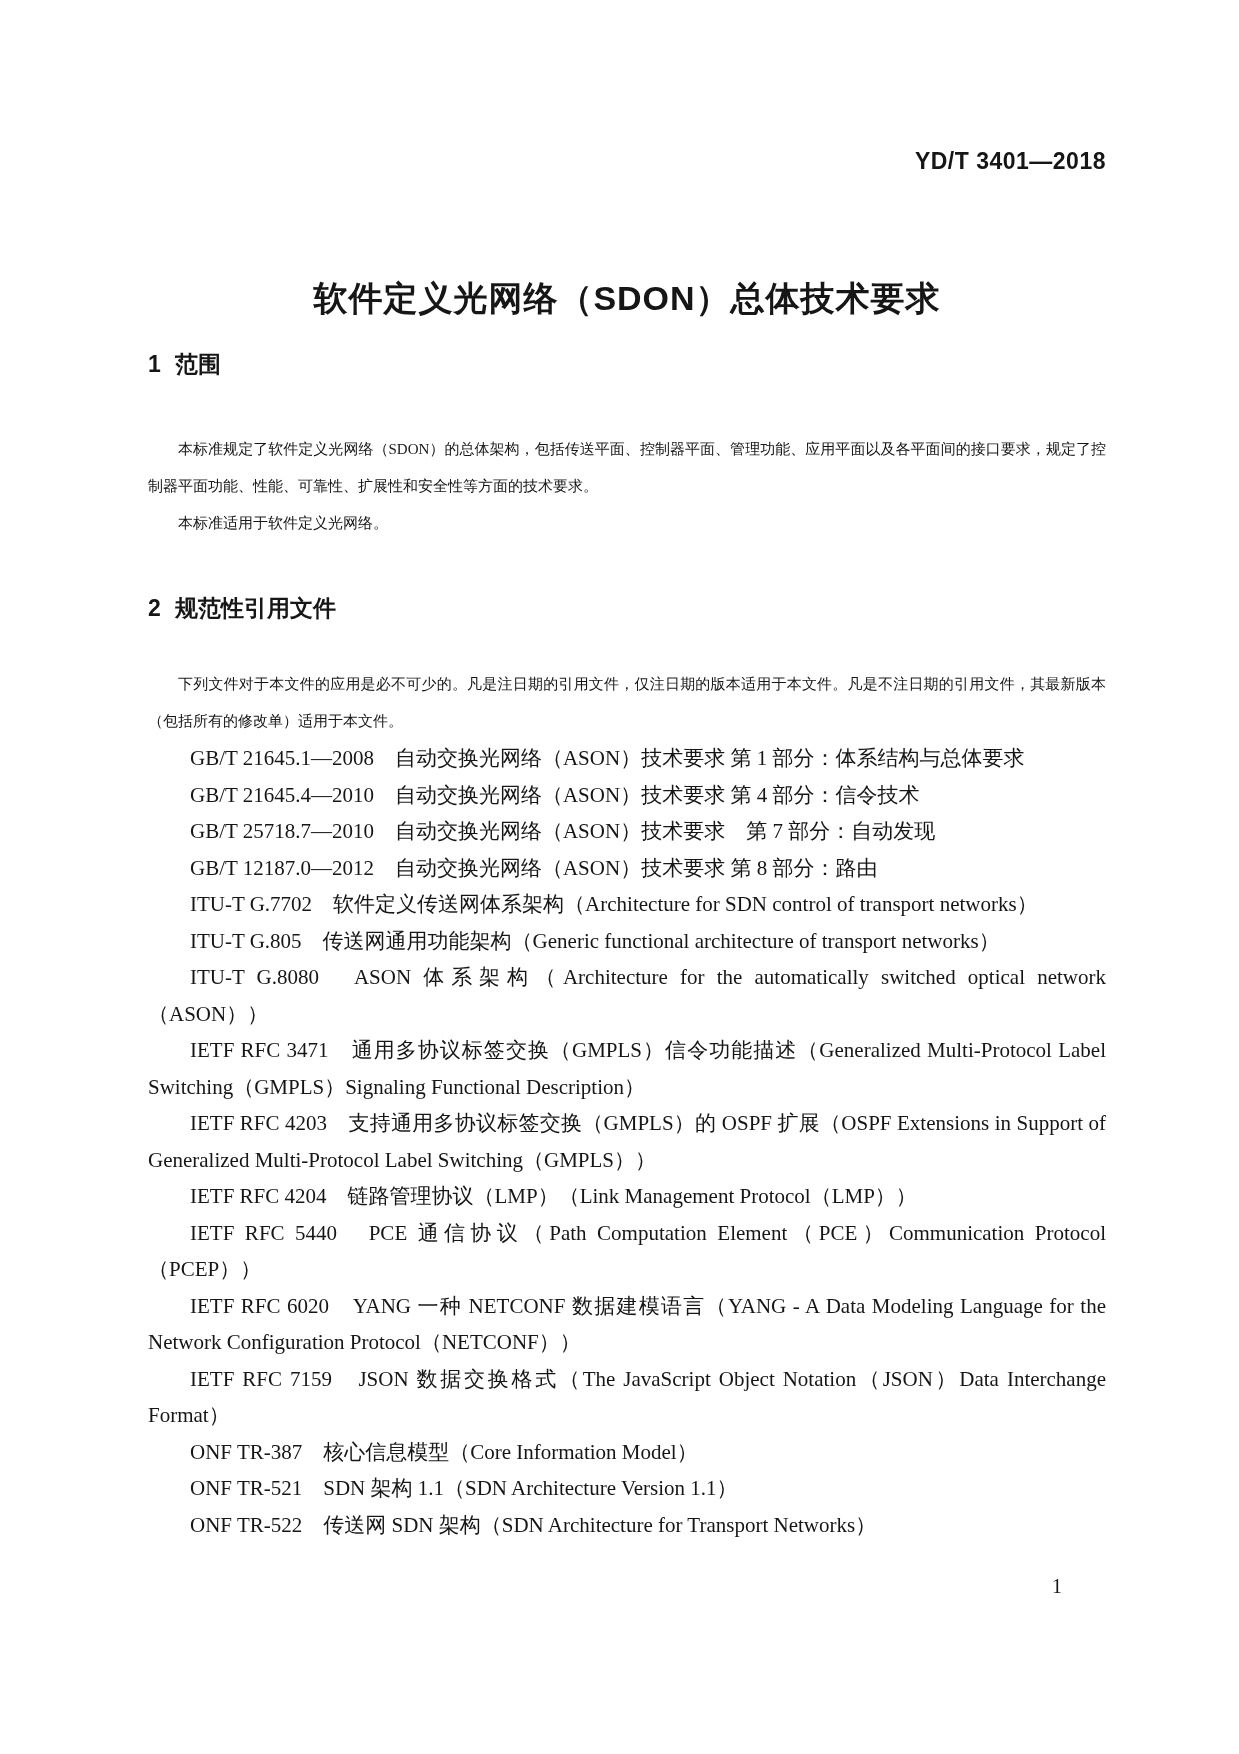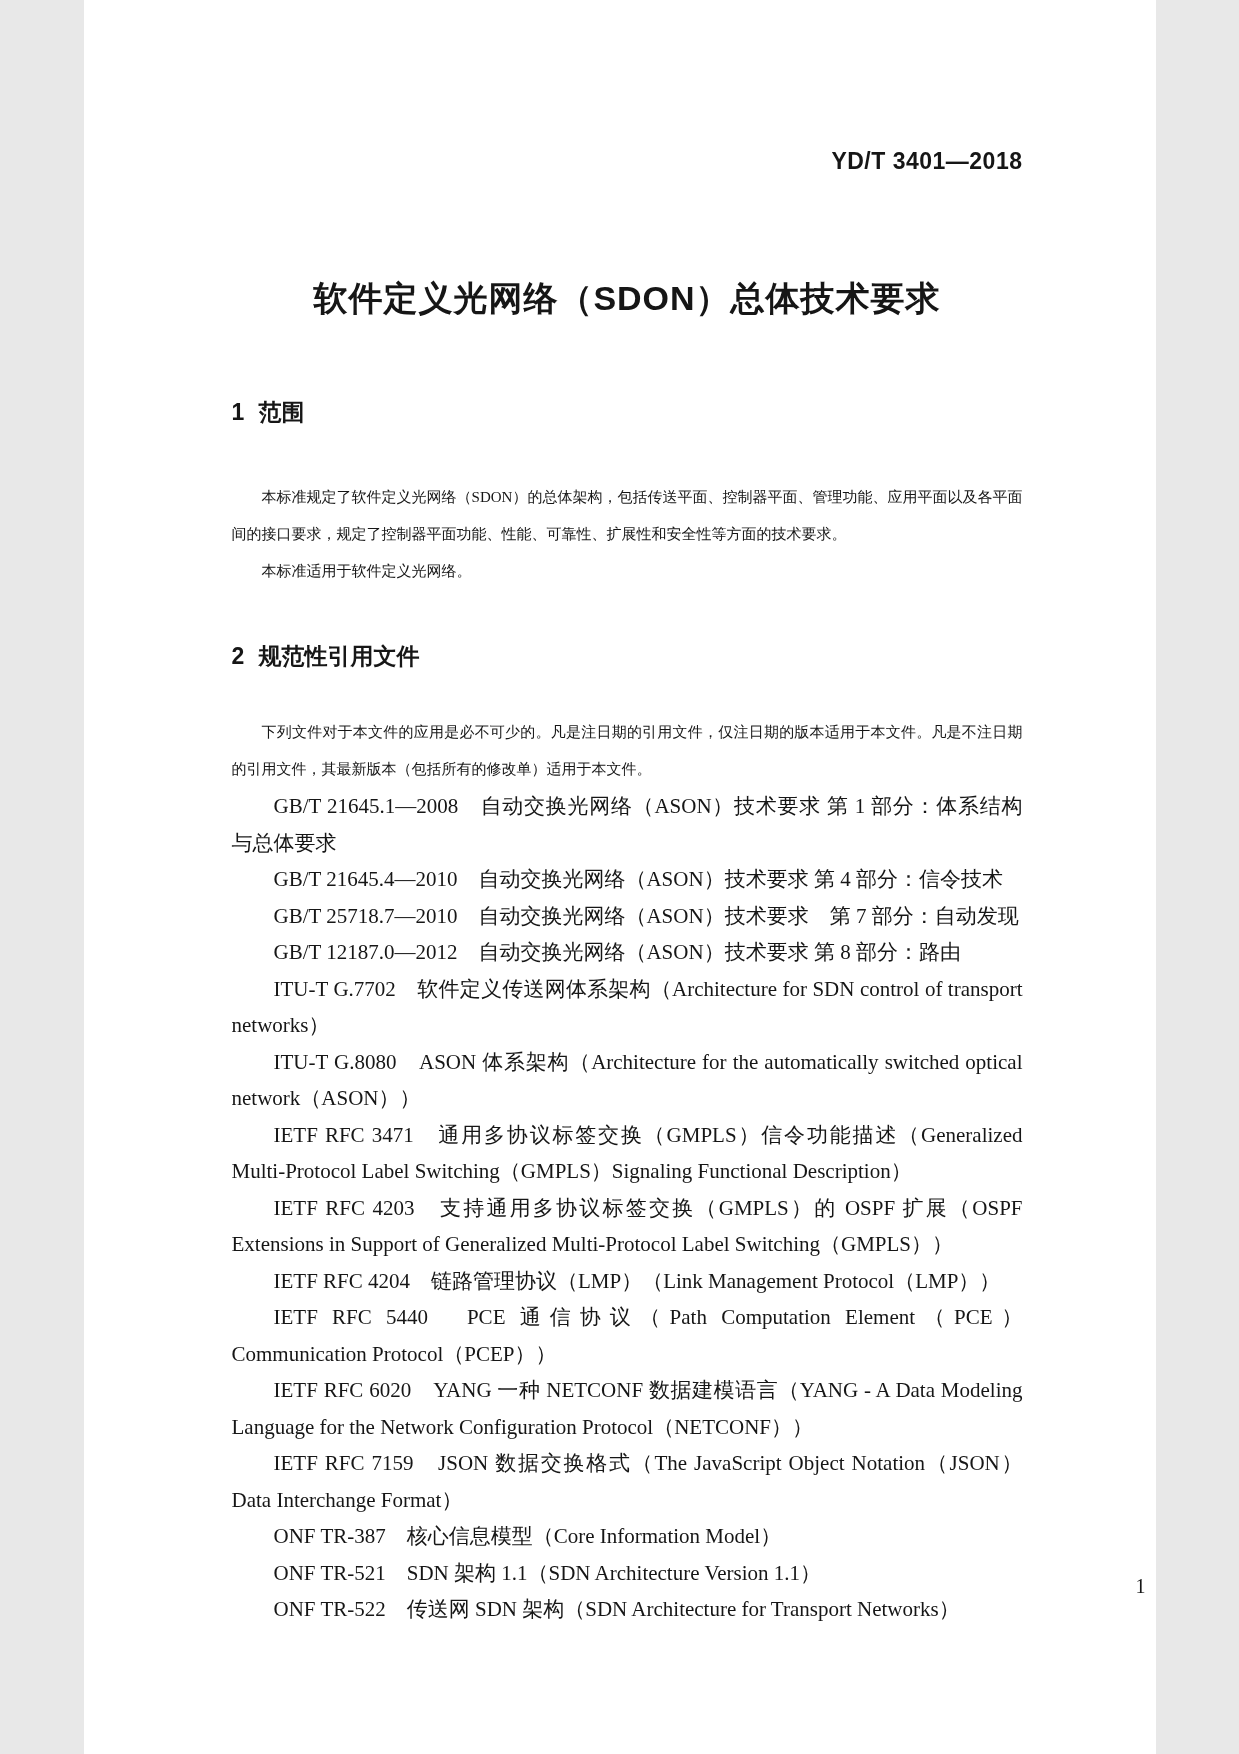--- a/index.html
+++ b/index.html
@@ -2,21 +2,21 @@
 <html lang="zh"><head>
 <meta charset="utf-8">
 <style>
   html, body {
     margin: 0;
     padding: 0;
     background: #e8e8e8;
   }
   .page {
     position: relative;
-    width: 1072px;
+    width: 1239px;
     height: 1754px;
     margin: 0 auto;
     background: #ffffff;
     box-sizing: border-box;
     padding: 0 133px 0 148px;
     overflow: hidden;
     color: #161616;
     font-family: "Liberation Serif", "DejaVu Serif", serif;
   }
   .doc-header {
@@ -40,21 +40,21 @@
   .sec-heading {
     font-family: "Liberation Sans", "DejaVu Sans", sans-serif;
     font-weight: bold;
     font-size: 23px;
     line-height: 28px;
   }
   .sec-heading .sec-num {
     display: inline-block;
     margin-right: 0.62em;
   }
-  #sec1-heading { margin-top: 80px; }
+  #sec1-heading { margin-top: 32px; }
   #sec2-heading { margin-top: 52px; }
   .body-para {
     margin: 0;
     font-size: 15px;
     line-height: 37px;
     text-align: justify;
     text-indent: 2em;
   }
   #scope-para-1 { margin-top: 53px; }
   #refs-intro   { margin-top: 44px; }
@@ -96,20 +96,21 @@
   </div>
 
   <p class="body-para" id="refs-intro">下列文件对于本文件的应用是必不可少的。凡是注日期的引用文件，仅注日期的版本适用于本文件。凡是不注日期的引用文件，其最新版本（包括所有的修改单）适用于本文件。</p>
 
   <div id="ref-list">
     <p class="ref-item">GB/T 21645.1—2008　自动交换光网络（ASON）技术要求 第 1 部分：体系结构与总体要求</p>
     <p class="ref-item">GB/T 21645.4—2010　自动交换光网络（ASON）技术要求 第 4 部分：信令技术</p>
     <p class="ref-item">GB/T 25718.7—2010　自动交换光网络（ASON）技术要求　第 7 部分：自动发现</p>
     <p class="ref-item">GB/T 12187.0—2012　自动交换光网络（ASON）技术要求 第 8 部分：路由</p>
     <p class="ref-item">ITU-T G.7702　软件定义传送网体系架构（Architecture for SDN control of transport networks）</p>
+    <p class="ref-item">ITU-T G.805　传送网通用功能架构（Generic functional architecture of transport networks）</p>
     <p class="ref-item">ITU-T G.8080　ASON 体系架构（Architecture for the automatically switched optical network（ASON））</p>
     <p class="ref-item">IETF RFC 3471　通用多协议标签交换（GMPLS）信令功能描述（Generalized Multi-Protocol Label Switching（GMPLS）Signaling Functional Description）</p>
     <p class="ref-item">IETF RFC 4203　支持通用多协议标签交换（GMPLS）的 OSPF 扩展（OSPF Extensions in Support of Generalized Multi-Protocol Label Switching（GMPLS））</p>
     <p class="ref-item">IETF RFC 4204　链路管理协议（LMP）（Link Management Protocol（LMP））</p>
     <p class="ref-item">IETF RFC 5440　PCE 通信协议（Path Computation Element（PCE）Communication Protocol（PCEP））</p>
     <p class="ref-item">IETF RFC 6020　YANG 一种 NETCONF 数据建模语言（YANG - A Data Modeling Language for the Network Configuration Protocol（NETCONF））</p>
     <p class="ref-item">IETF RFC 7159　JSON 数据交换格式（The JavaScript Object Notation（JSON）Data Interchange Format）</p>
     <p class="ref-item">ONF TR-387　核心信息模型（Core Information Model）</p>
     <p class="ref-item">ONF TR-521　SDN 架构 1.1（SDN Architecture Version 1.1）</p>
     <p class="ref-item">ONF TR-522　传送网 SDN 架构（SDN Architecture for Transport Networks）</p>

